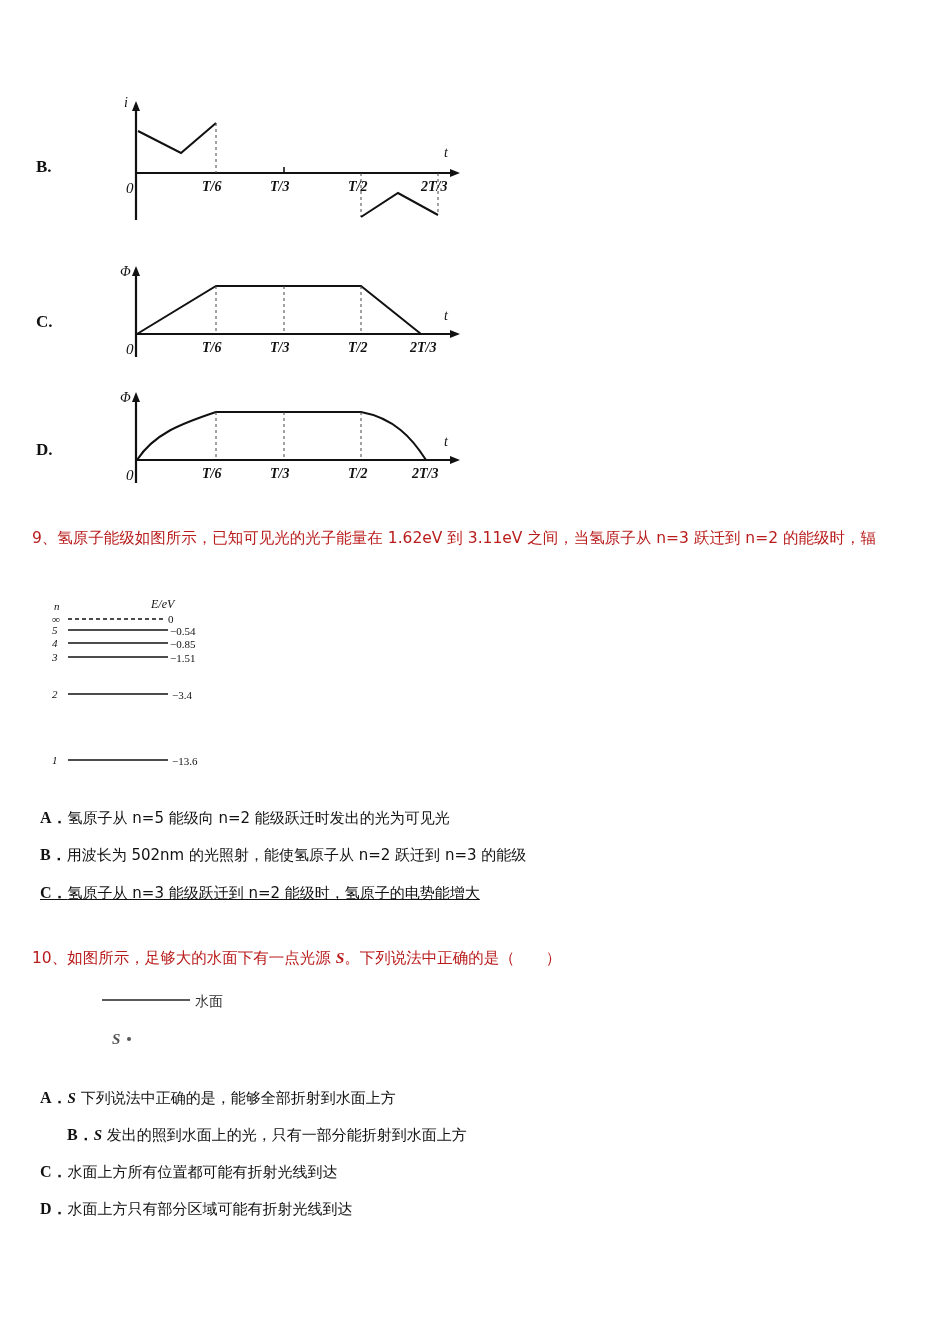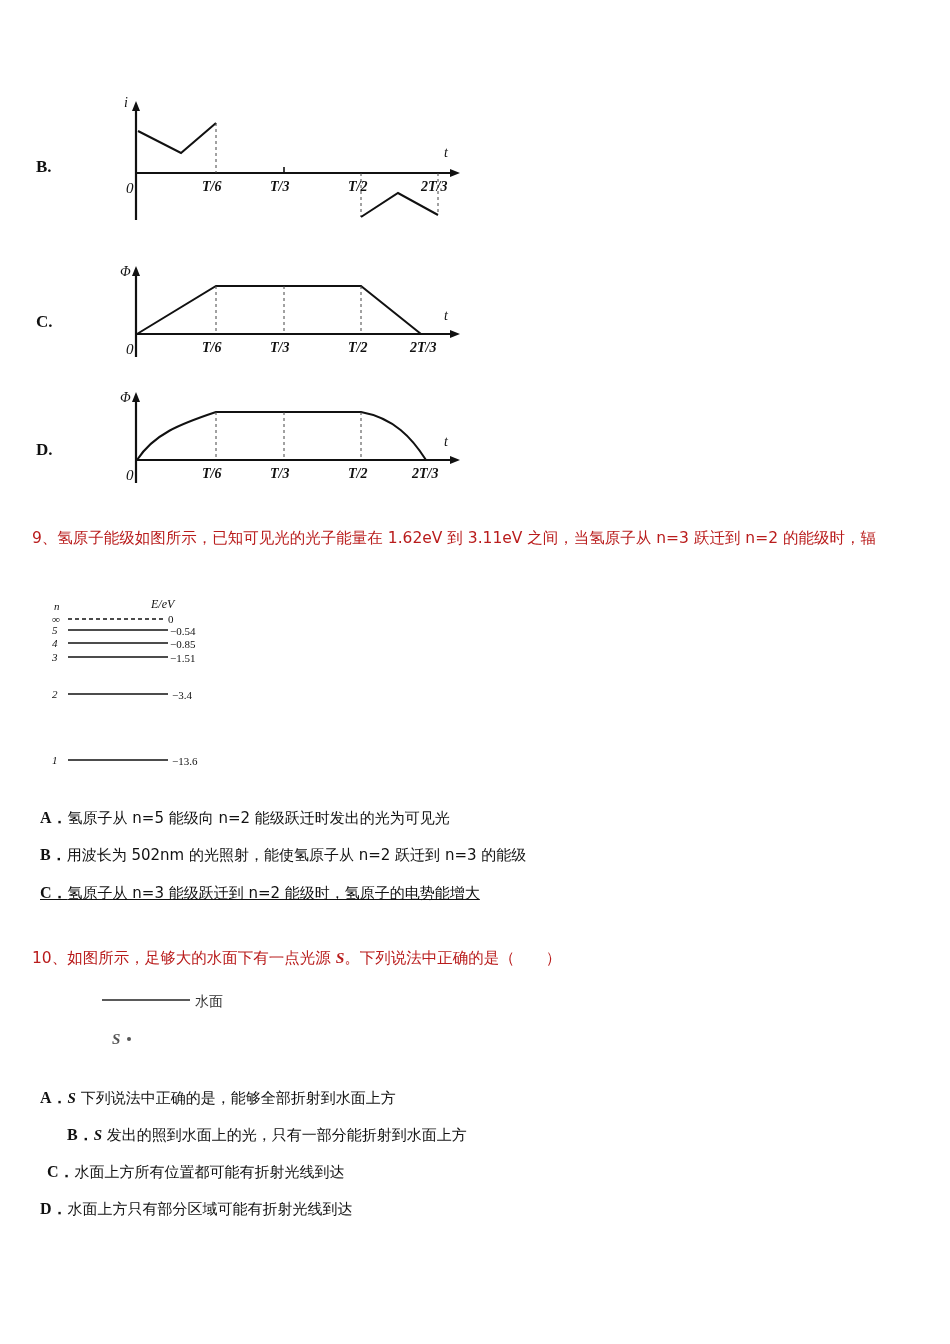--- a/index.html
+++ b/index.html
@@ -268,20 +268,20 @@
       <circle cx="29" cy="57" r="2" fill="#555"></circle>
     </svg>
   </div>
 
   <div class="opt" style="left:40px; top:1088px;">
     <span class="opt-letter">A．</span><span class="ital">S</span><span> 下列说法中正确的是，能够全部折射到水面上方</span>
   </div>
   <div class="opt" style="left:40px; top:1125px;margin-left:27px;">
     <span class="opt-letter">B．</span><span class="ital">S</span><span> 发出的照到水面上的光，只有一部分能折射到水面上方</span>
   </div>
-  <div class="opt" style="left:47px; top:1162px;text-align:right;">
+  <div class="opt" style="left:40px; top:1162px;text-align:right;">
     <span class="opt-letter">C．</span><span>水面上方所有位置都可能有折射光线到达</span>
   </div>
   <div class="opt" style="left:40px; top:1199px;">
     <span class="opt-letter">D．</span><span>水面上方只有部分区域可能有折射光线到达</span>
   </div>
 
 </div>
 
 </body></html>

